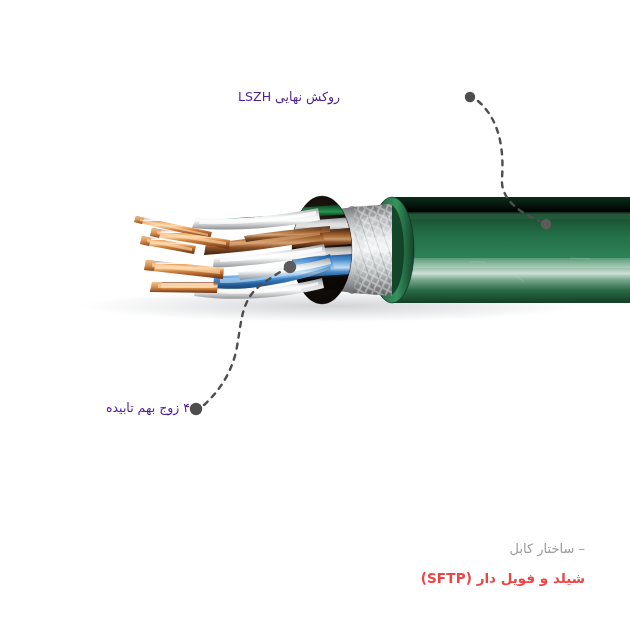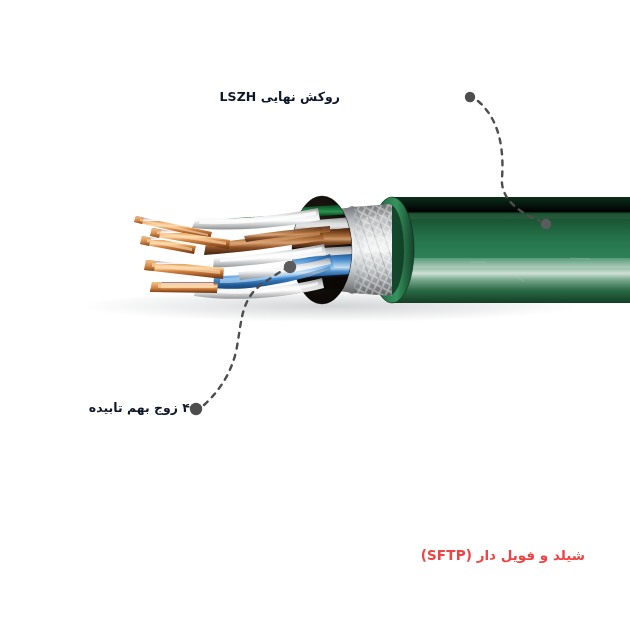--- a/index.html
+++ b/index.html
@@ -31,22 +31,22 @@
     top: 0;
     width: 630px;
     height: 630px;
     pointer-events: none;
   }
 
   
   .callout-label {
     position: absolute;
     font-size: 12.5px;
-    font-weight: bold;
-    color: #0f172a;
+    font-weight: normal;
+    color: #4c1d95;
     white-space: nowrap;
     letter-spacing: 0.1px;
     direction: rtl;
     unicode-bidi: isolate;
   }
   #label-jacket {
     right: 290px;
     top: 89px;
     text-align: left;
   }
@@ -312,16 +312,17 @@
       <circle cx="196" cy="409" r="6.2" fill="#4d4d4d"></circle>
       <circle cx="290" cy="267" r="6.2" fill="#5b5b5b"></circle>
     </g>
   </svg>
 
   <div class="callout-label" id="label-jacket">روکش نهایی LSZH</div>
 
   <div class="callout-label" id="label-pairs">۴ زوج بهم تابیده</div>
 
   <div id="caption">
+    <div id="caption-structure">– ساختار کابل</div>
     <div id="caption-type">شیلد و فویل دار (SFTP)</div>
   </div>
 
 </div>
 
 </body></html>

